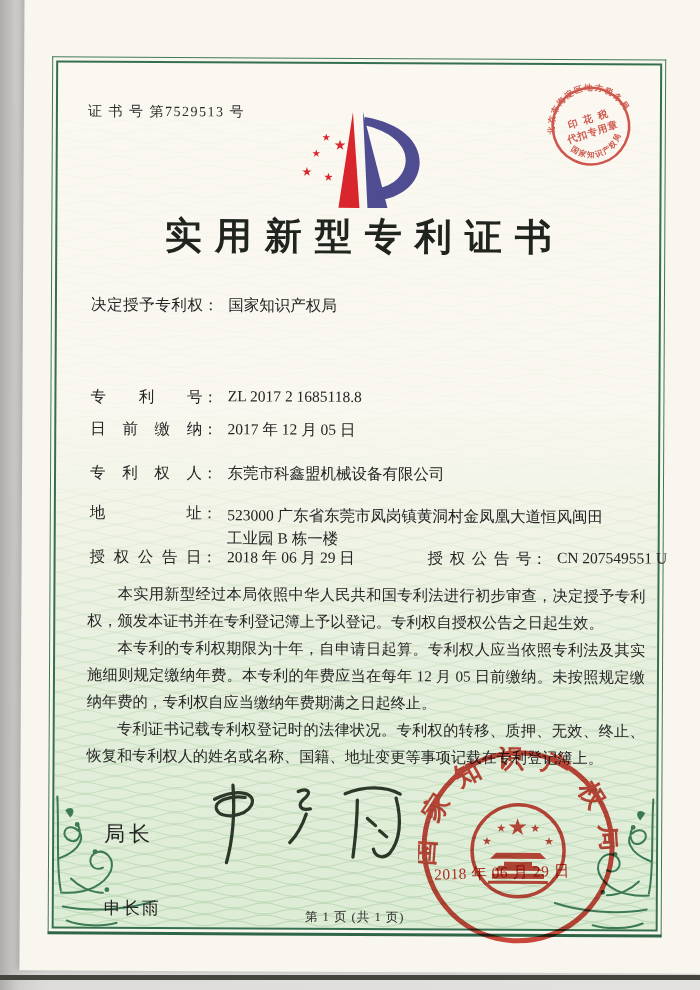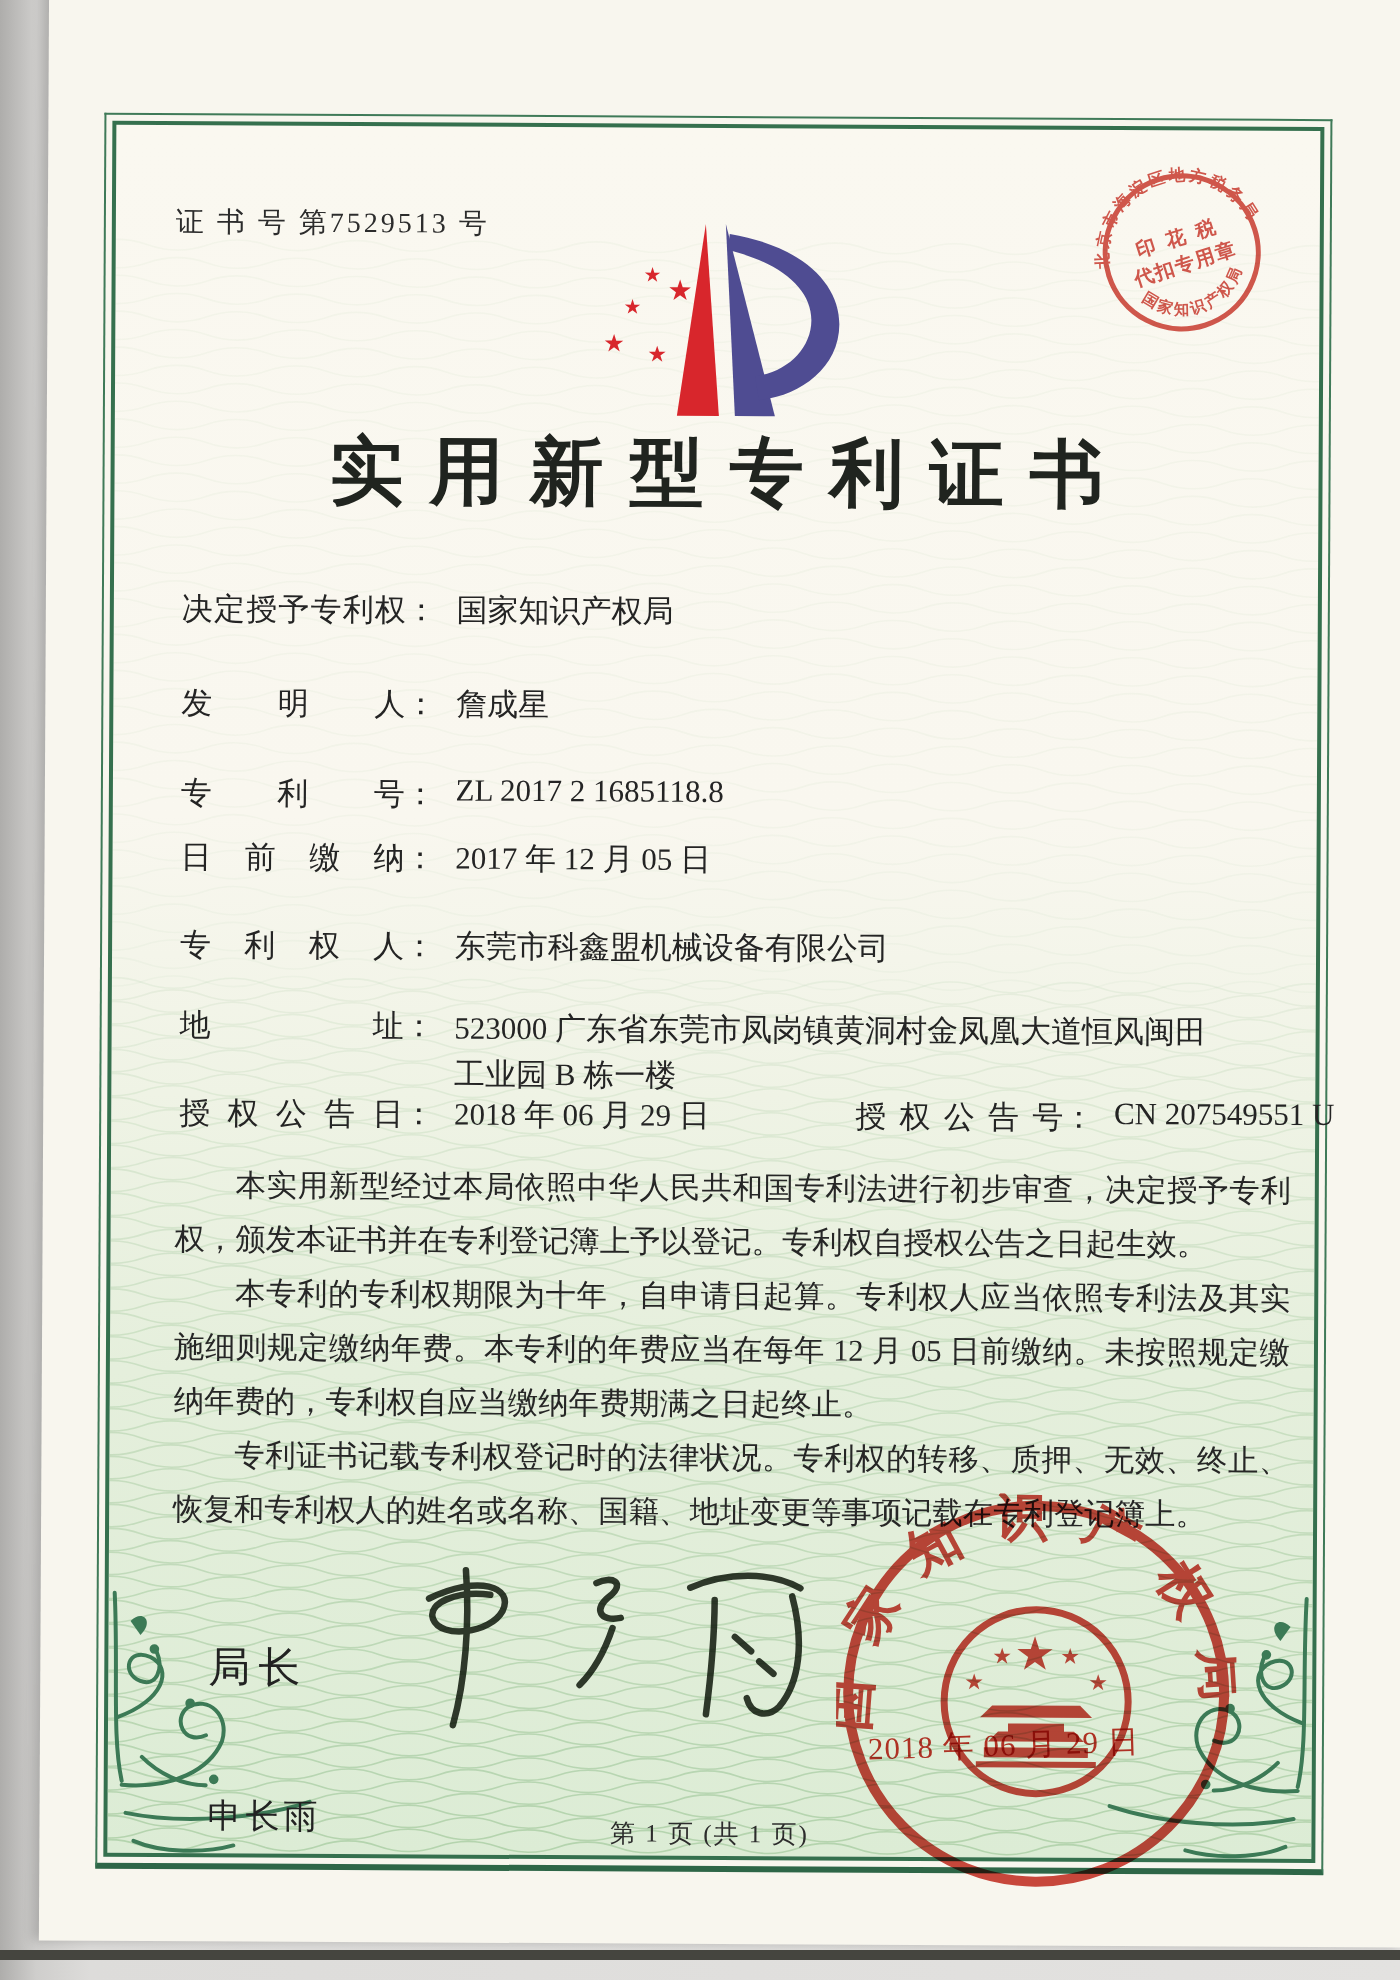--- a/index.html
+++ b/index.html
@@ -222,24 +222,20 @@
           <text x="30" y="73" font-size="11">★</text>
         </g>
       </svg>
 
       <div class="layer title">实用新型专利证书</div>
 
       <div class="layer frow" style="top:232px">
         <span class="flabel">决定授予专利权</span><span class="fcolon">：</span>
         <span class="fvalue">国家知识产权局</span>
       </div>
-      <div class="layer frow" style="top:279px">
-        <span class="flabel">发明人</span><span class="fcolon">：</span>
-        <span class="fvalue">詹成星</span>
-      </div>
       <div class="layer frow" style="top:324px">
         <span class="flabel">专利号</span><span class="fcolon">：</span>
         <span class="fvalue">ZL 2017 2 1685118.8</span>
       </div>
       <div class="layer frow" style="top:356px">
         <span class="flabel">日前缴纳</span><span class="fcolon">：</span>
         <span class="fvalue">2017 年 12 月 05 日</span>
       </div>
       <div class="layer frow" style="top:400px">
         <span class="flabel">专利权人</span><span class="fcolon">：</span>

